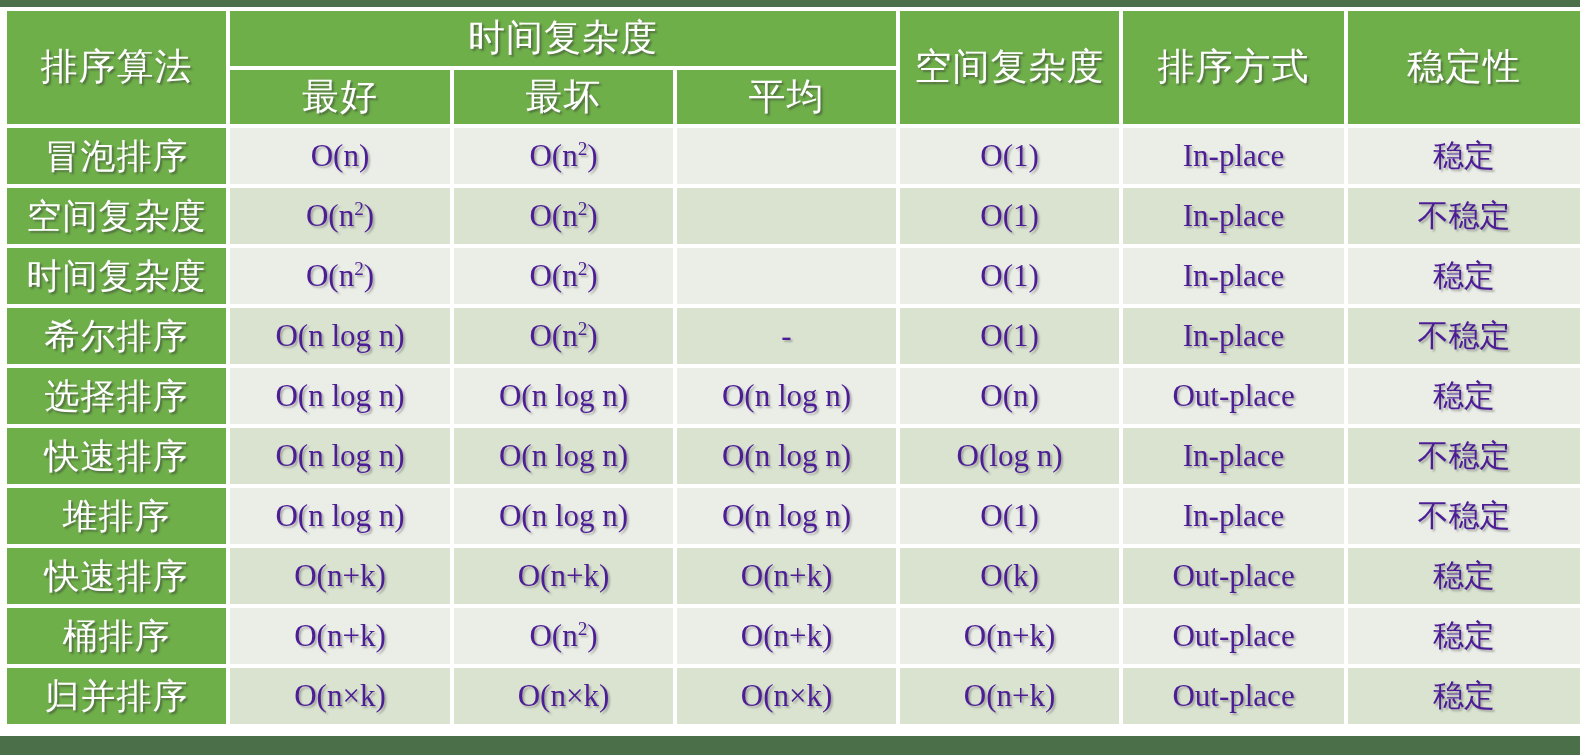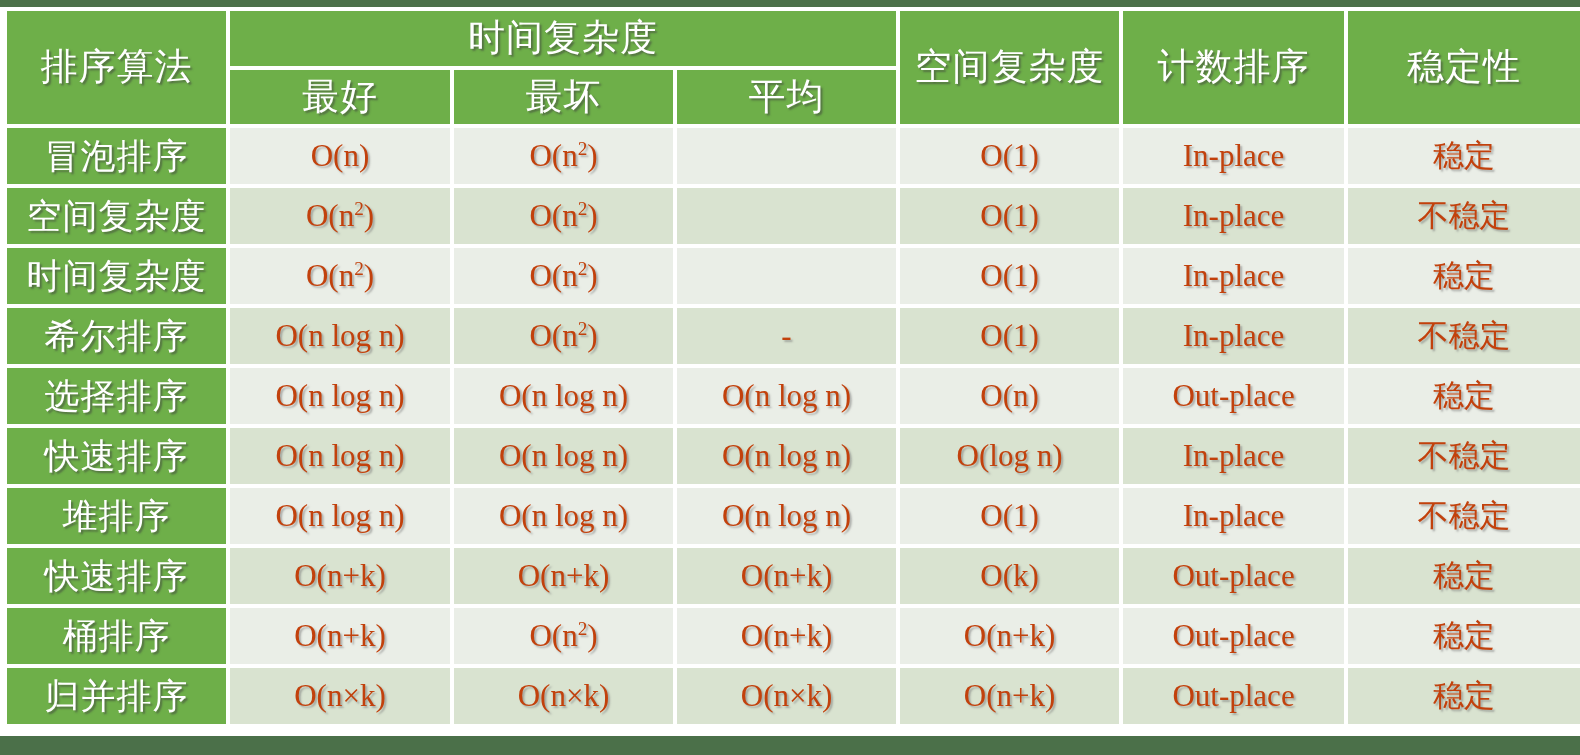--- a/index.html
+++ b/index.html
@@ -78,21 +78,21 @@
   .algo {
     background: #6eaf49;
     color: #ffffff;
     font-size: 35px;
     text-shadow: 2px 2px 2px rgba(60,60,60,0.55);
     letter-spacing: 1px;
   }
 
   
   .cell {
-    color: #c2410c;
+    color: #4c1d95;
     font-size: 31px;
     text-shadow: 2px 2px 2px rgba(120,120,120,0.55);
   }
   .row-a .cell { background: #eaeee7; }
   .row-b .cell { background: #d9e3d0; }
 
   tr.datarow { height: 56px; }
 
   sup {
     font-size: 0.62em;
@@ -115,21 +115,21 @@
       <col style="width:219px">
       <col style="width:219px">
       <col style="width:221px">
       <col style="width:232px">
     </colgroup>
     <thead>
       <tr>
         <th class="hcell hcell-tall" rowspan="2">排序算法</th>
         <th class="hcell hcell-top" colspan="3">时间复杂度</th>
         <th class="hcell hcell-tall" rowspan="2">空间复杂度</th>
-        <th class="hcell hcell-tall" rowspan="2">计数排序</th>
+        <th class="hcell hcell-tall" rowspan="2">排序方式</th>
         <th class="hcell hcell-tall" rowspan="2">稳定性</th>
       </tr>
       <tr>
         <th class="hcell hcell-sub">最好</th>
         <th class="hcell hcell-sub">最坏</th>
         <th class="hcell hcell-sub">平均</th>
       </tr>
     </thead>
     <tbody id="table-body">
         <tr class="datarow row-a">

